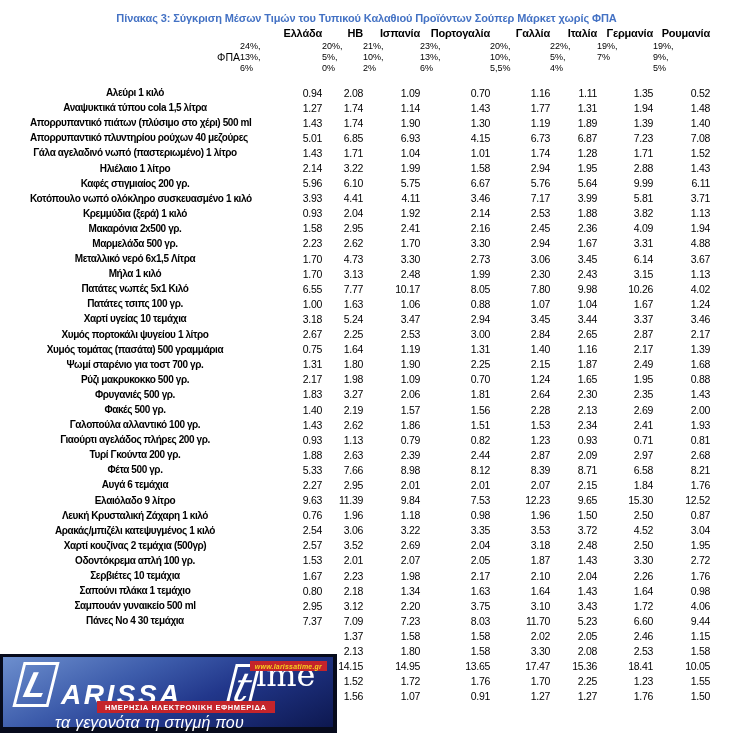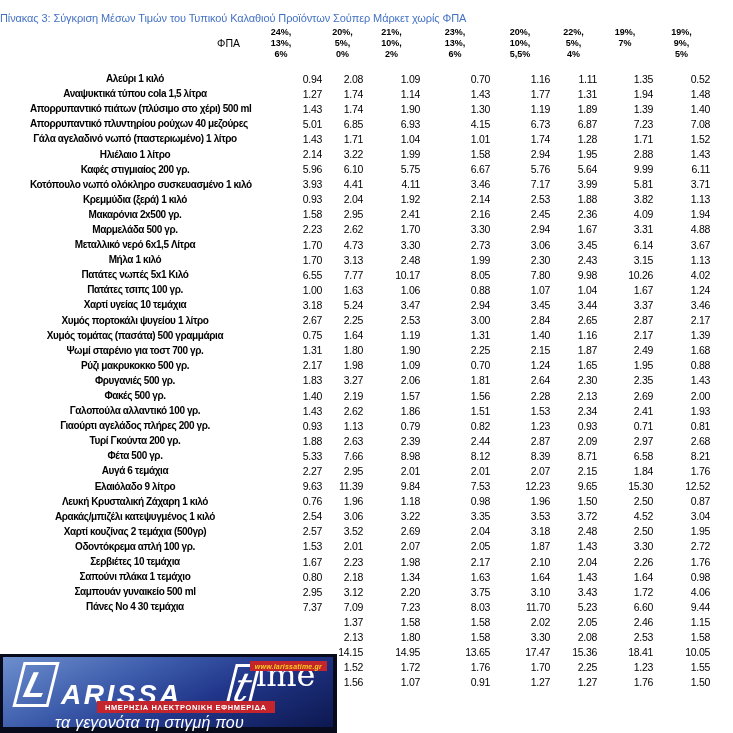--- a/index.html
+++ b/index.html
@@ -3,39 +3,39 @@
 <meta charset="utf-8">
 <style>
   * { margin:0; padding:0; box-sizing:border-box; }
   html,body { width:733px; height:733px; }
   body {
     position:relative; background:#ffffff; overflow:hidden;
     font-family:"Liberation Sans", sans-serif; color:#000;
   }
   .doc-title {
     position:absolute; top:12px; left:0; width:733px;
-    text-align:left; font-size:11px; font-weight:normal;
+    text-align:center; font-size:11px; font-weight:bold;
     color:#4472c4; letter-spacing:-0.1px;
   }
   table.price-table {
     position:absolute; left:30px; top:27px; width:680px;
     border-collapse:collapse; table-layout:fixed;
   }
   th, td { padding:0; }
   thead th.country {
     font-size:11px; font-weight:bold; text-align:right;
     height:14px; vertical-align:top; letter-spacing:-0.2px; white-space:nowrap;
   }
   thead th.label-col { text-align:left; }
   thead th.vat-label {
     font-size:10.5px; font-weight:normal; text-align:right; vertical-align:middle;
     padding-bottom:12px;
   }
   td.vat-cell {
-    font-size:9px; font-weight:bold; text-align:center;
+    font-size:9px; font-weight:normal; text-align:left;
     vertical-align:top; padding-bottom:11px;
   }
   .vat-line { height:11px; line-height:11px; }
   tbody tr { height:15.1px; }
   tbody th.plabel {
     font-size:10px; font-weight:bold; text-align:center;
     letter-spacing:-0.4px; white-space:nowrap; overflow:visible;
   }
   tbody td.price {
     font-size:10.5px; font-weight:normal; text-align:right; letter-spacing:-0.3px;
@@ -100,20 +100,31 @@
     <col style="width:82px">
       <col style="width:41px">
       <col style="width:57px">
     <col style="width:70px">
       <col style="width:60px">
       <col style="width:47px">
     <col style="width:56px">
       <col style="width:57px">
   </colgroup>
   <thead>
+    <tr id="country-row">
+        <th class="label-col"></th>
+        <th class="country">Ελλάδα</th>
+        <th class="country">ΗΒ</th>
+        <th class="country">Ισπανία</th>
+        <th class="country">Πορτογαλία</th>
+        <th class="country">Γαλλία</th>
+        <th class="country">Ιταλία</th>
+        <th class="country">Γερμανία</th>
+        <th class="country">Ρουμανία</th>
+      </tr>
     <tr id="vat-row">
         <th class="vat-label">ΦΠΑ</th>
         <td class="vat-cell">
           <div class="vat-line">24%,</div>
           <div class="vat-line">13%,</div>
           <div class="vat-line">6%</div>
         </td>
         <td class="vat-cell">
           <div class="vat-line">20%,</div>
           <div class="vat-line">5%,</div>

